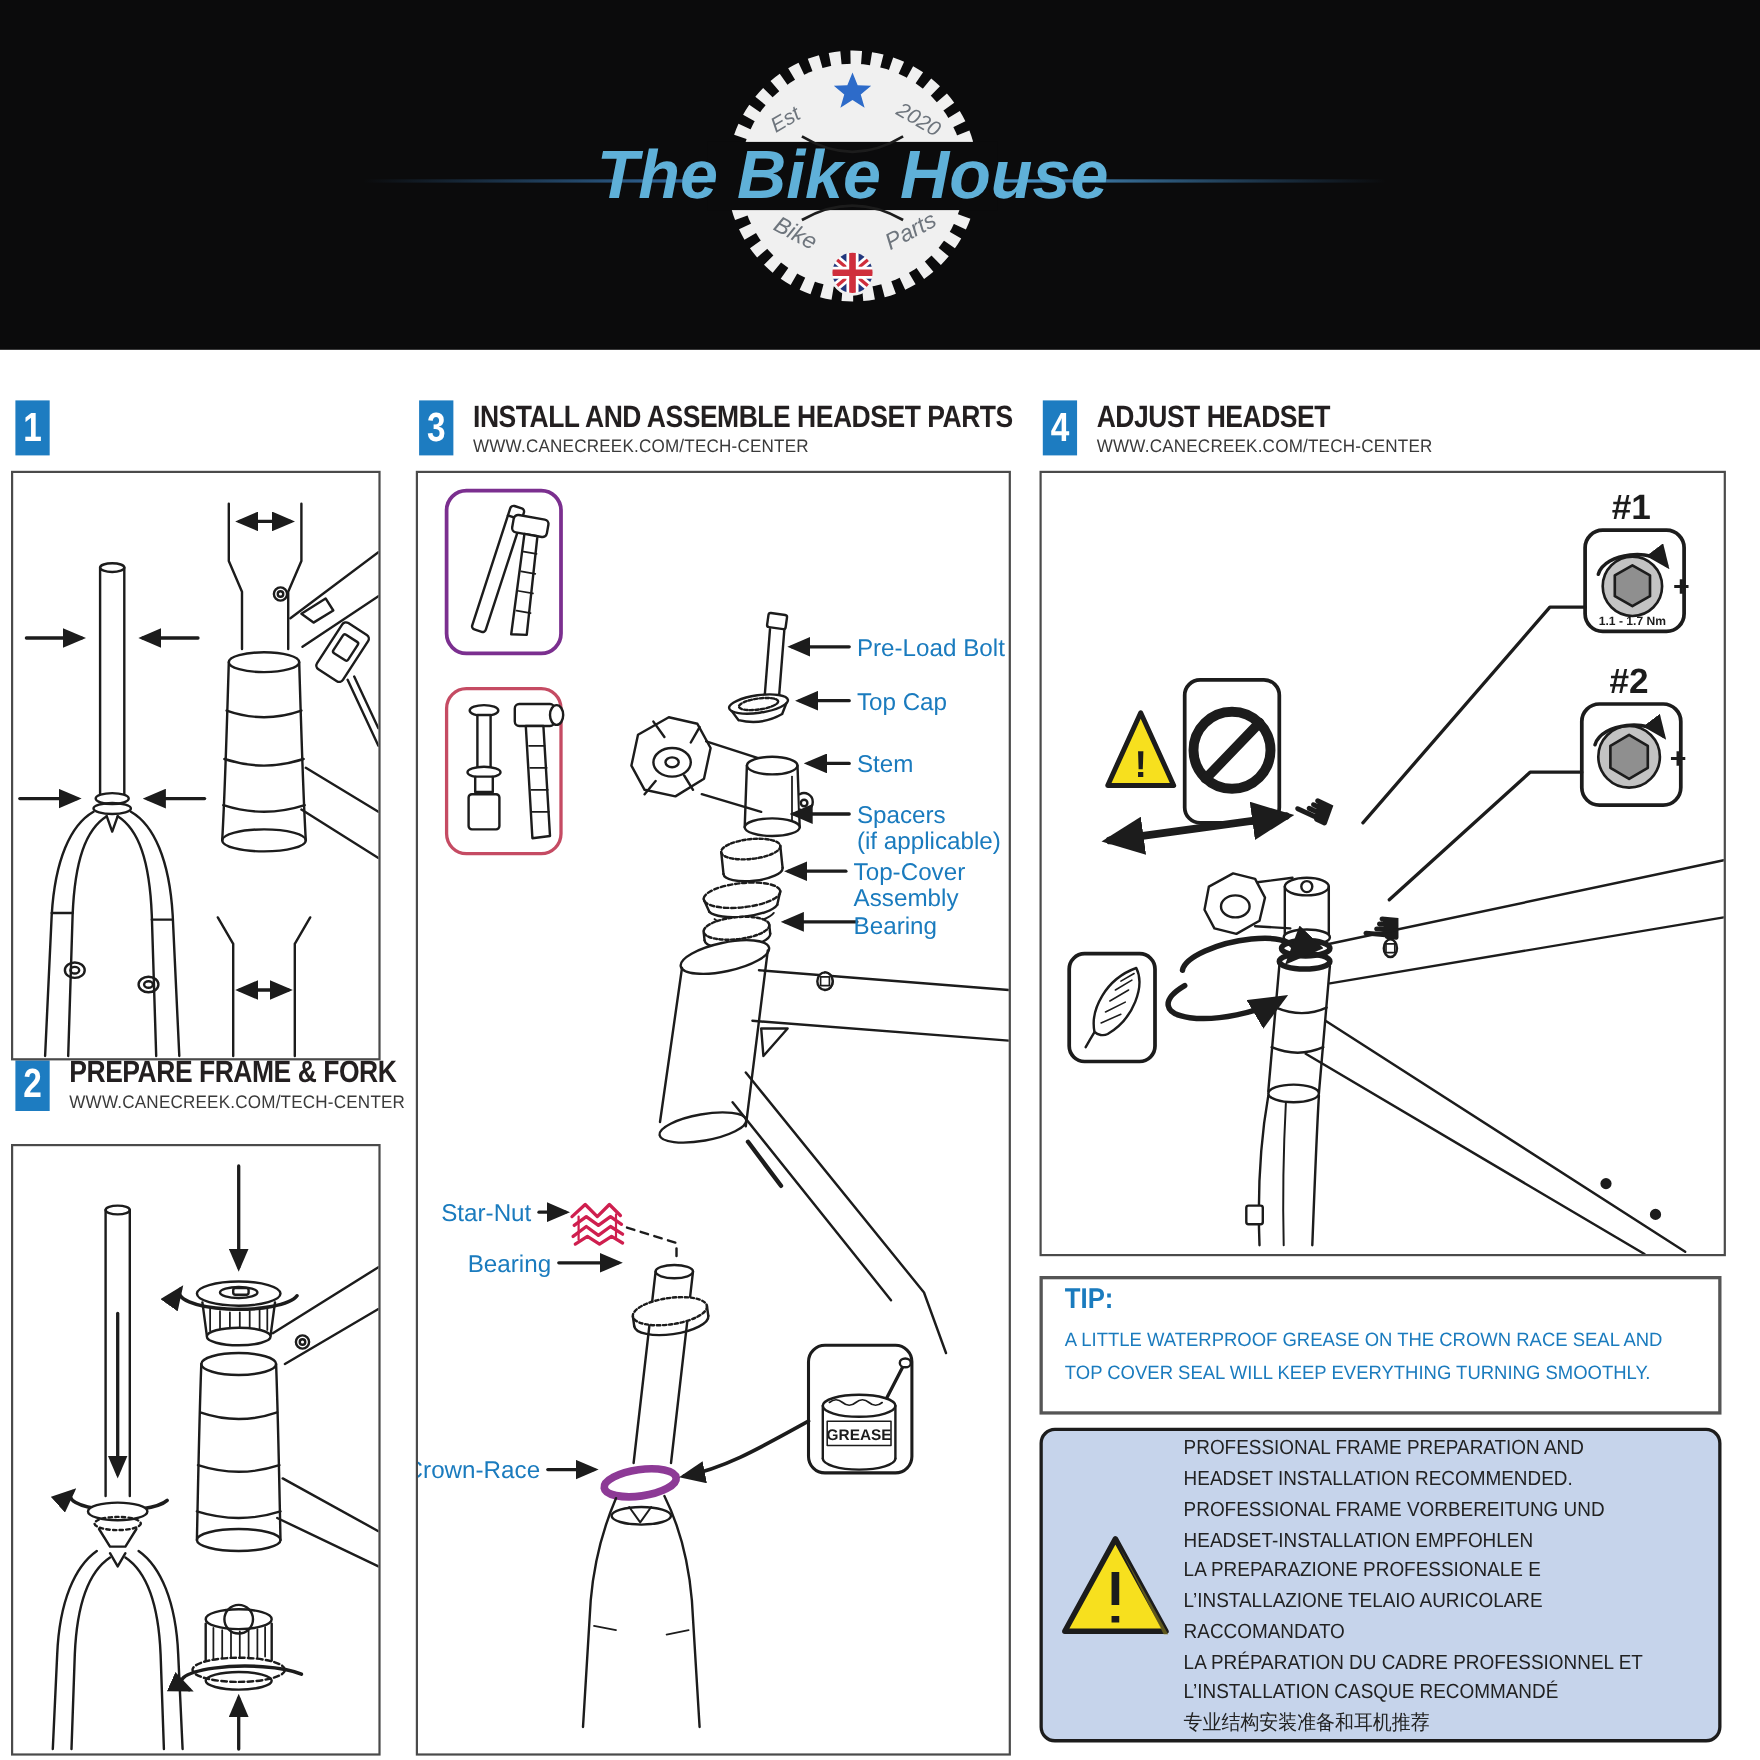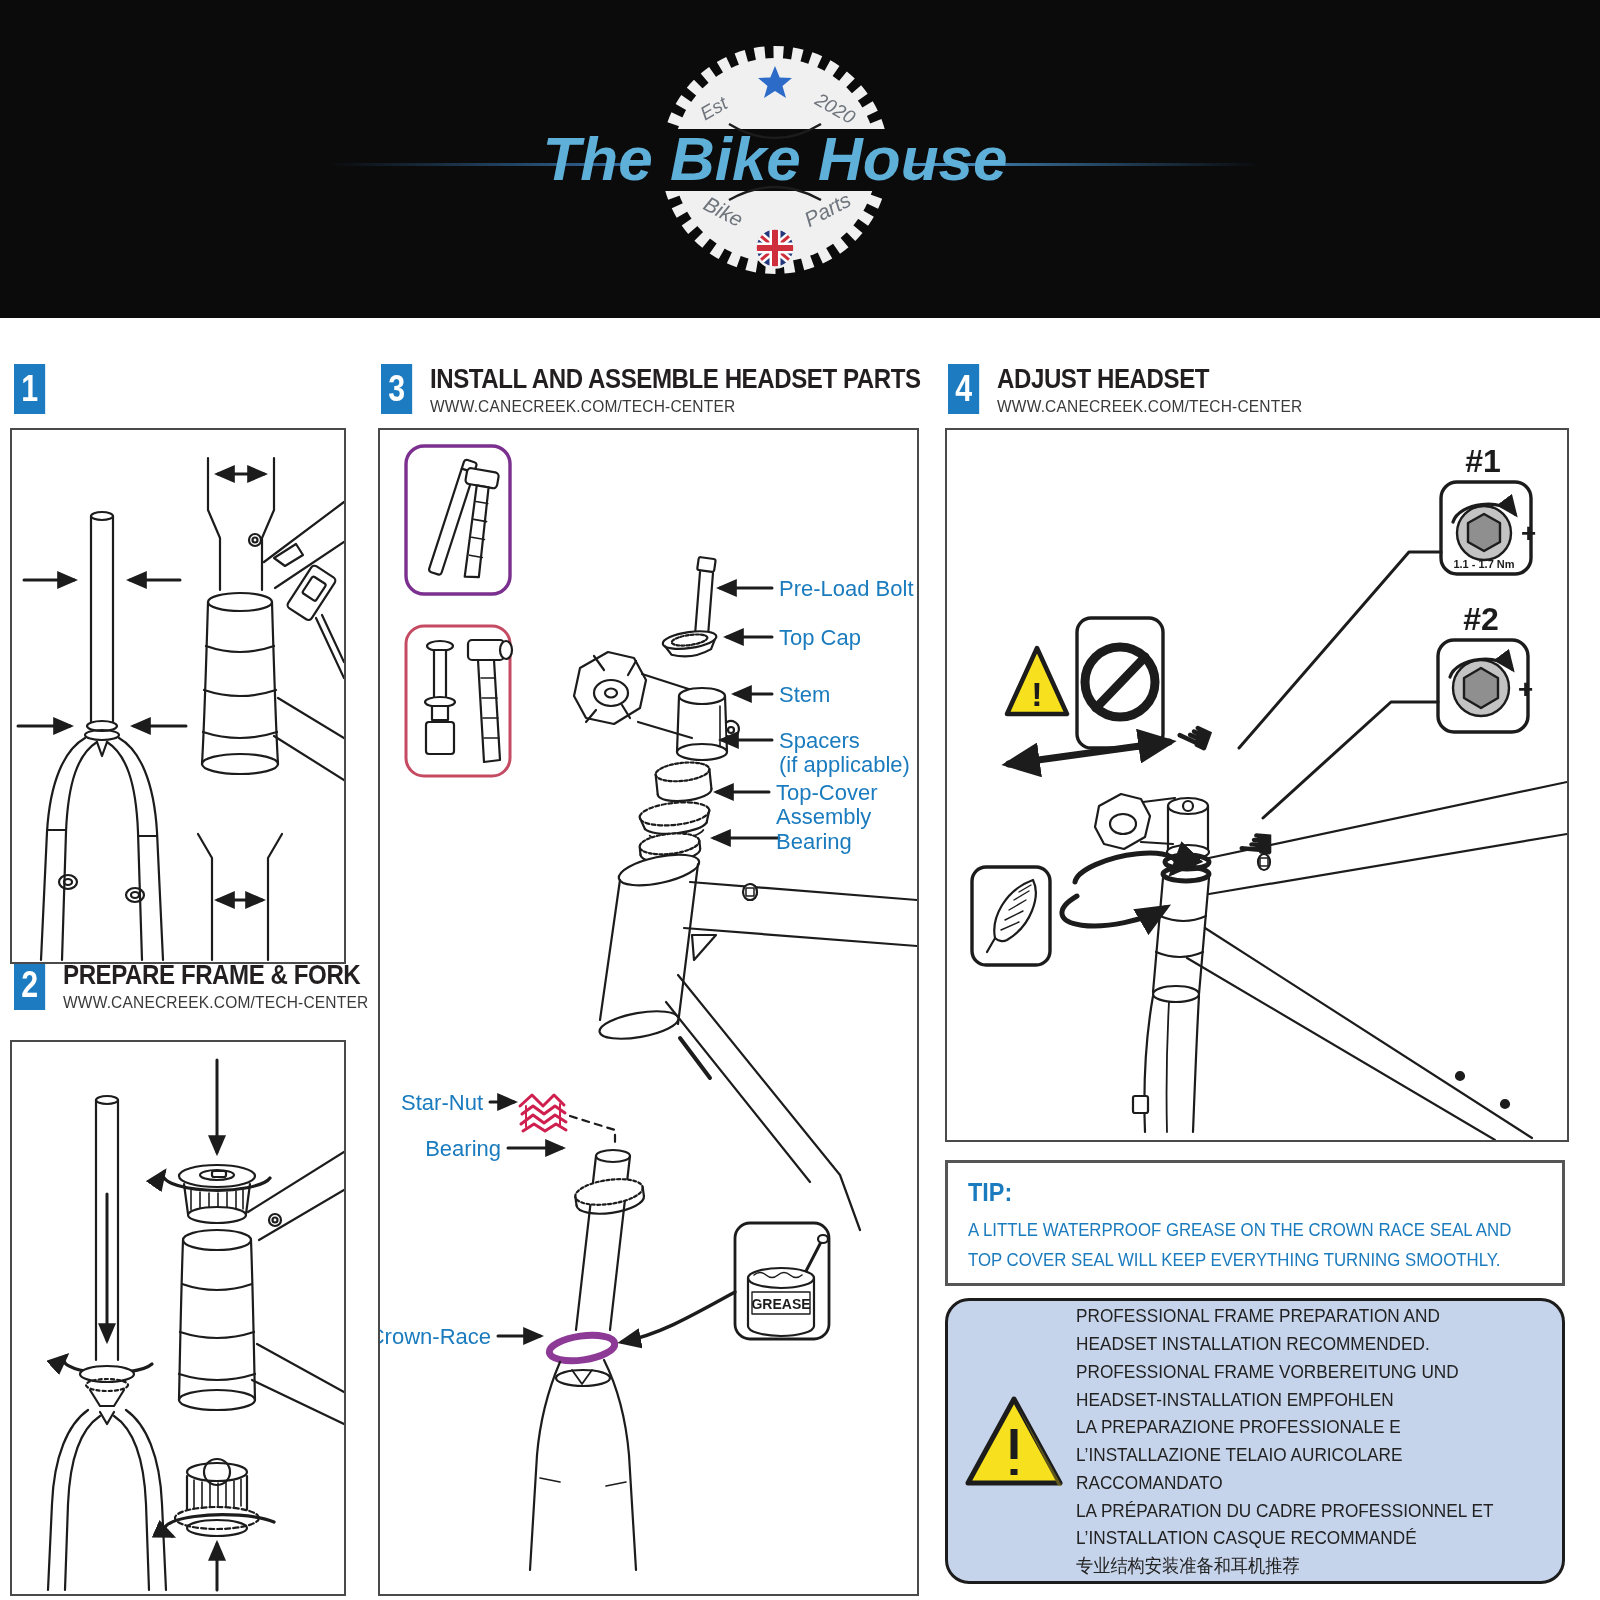--- a/index.html
+++ b/index.html
@@ -9,25 +9,25 @@
   .sec-head{position:absolute;display:flex;gap:15px;align-items:flex-start;}
   .num{width:38px;height:50px;background:#1d7cc1;color:#ffffff;font-weight:bold;
        font-size:37px;display:flex;align-items:center;justify-content:center;
        transform:scaleX(.82);transform-origin:left top;}
   .hcol{margin-left:-4px;}
   .sec-title{font-size:28px;font-weight:bold;color:#231f20;letter-spacing:-.5px;
              transform:scaleX(.86);transform-origin:left top;white-space:nowrap;line-height:1.0;margin-top:1px;}
   .sec-url{font-size:16.5px;color:#3a3a3a;transform:scaleX(.94);transform-origin:left top;
            margin-top:4px;letter-spacing:.2px;white-space:nowrap;}
   .box{position:absolute;border:2px solid #4a4a4a;background:#ffffff;}
-  .tipbox{position:absolute;border:3px solid #555;background:#ffffff;padding:14px 20px;box-sizing:border-box;}
+  .tipbox{position:absolute;border:3px solid #555;background:#ffffff;padding:2px 20px;box-sizing:border-box;}
   .tip-title{color:#1a7bbe;font-weight:bold;font-size:26px;transform:scaleX(.9);transform-origin:left top;}
   .tip-body{color:#1a7bbe;font-size:17.5px;margin-top:8px;line-height:1.7;
             transform:scaleX(.96);transform-origin:left top;width:600px;}
-  .warnbox{position:absolute;background:#c6d4eb;border:3px solid #1c1c1c;border-radius:24px;
+  .warnbox{position:absolute;background:#c6d4eb;border:3px solid #1c1c1c;border-radius:14px;
            display:flex;align-items:center;box-sizing:border-box;padding:18px 16px 18px 14px;}
   .warn-text{font-size:18.5px;color:#222;line-height:1.5;width:470px;
              transform:scaleX(.93);transform-origin:left center;margin-left:10px;}
   svg text{font-family:"Liberation Sans",sans-serif;}
   .lbl{fill:#1a7bbe;font-size:22px;}
 </style>
 </head>
 <body>
 
 <div class="page">

